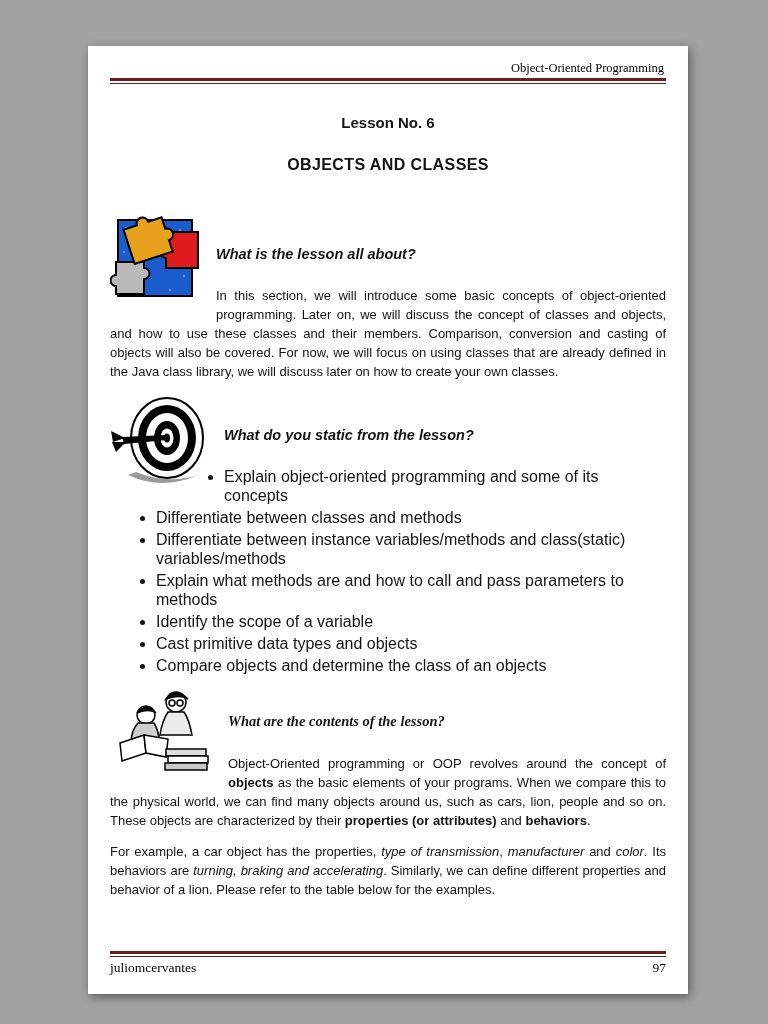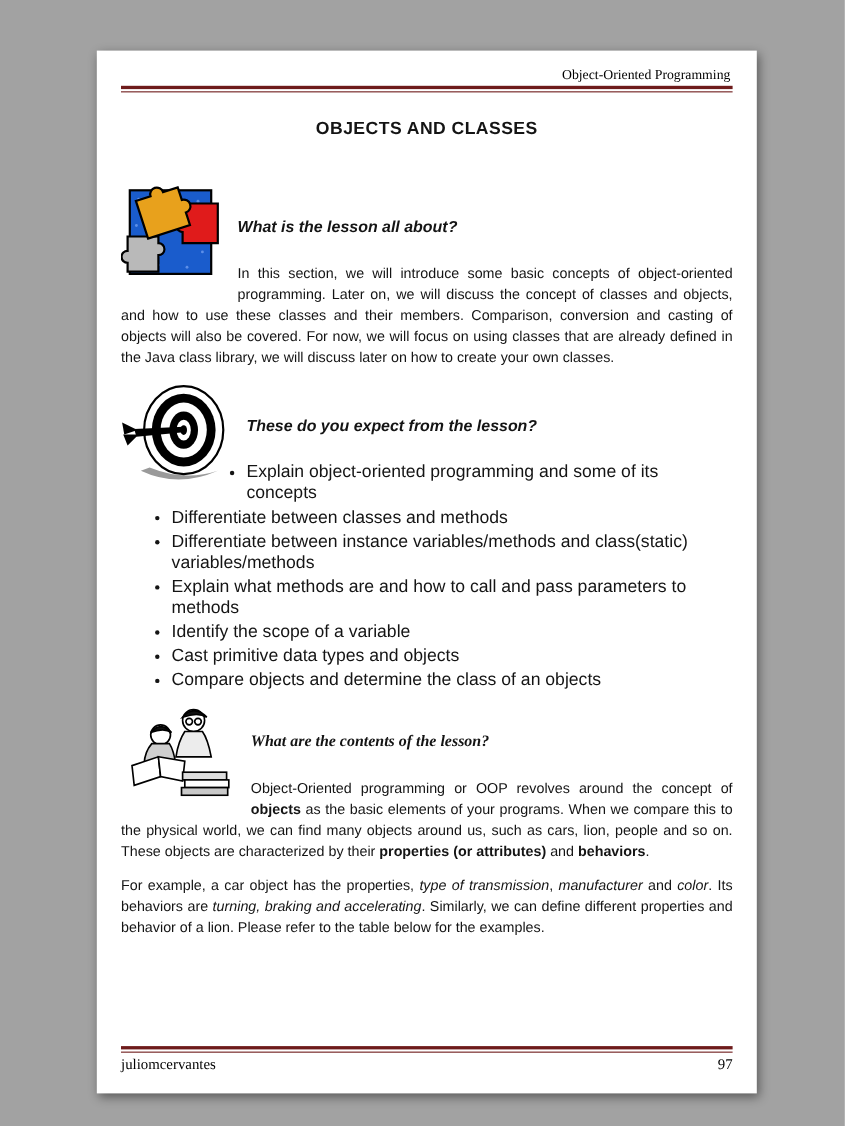--- a/index.html
+++ b/index.html
@@ -73,20 +73,21 @@
 </style>
 </head>
 <body>
 
 <div class="viewer">
   <div class="page">
 
     <div class="running-head">Object-Oriented Programming</div>
     <div class="head-rule"></div>
 
+    <div class="lesson-number">Lesson No. 6</div>
     <div class="lesson-title">OBJECTS AND CLASSES</div>
 
     <div class="lesson-section">
       <div class="float-img">
         <svg width="92" height="98" viewBox="0 0 92 98">
           <rect x="8" y="16" width="74" height="76" fill="#1a5ccc" stroke="#000" stroke-width="2"></rect>
           <g fill="#5d8fe8">
             <circle cx="16" cy="24" r="1.3"></circle>
               <circle cx="26" cy="30" r="1.3"></circle>
               <circle cx="40" cy="24" r="1.3"></circle>
@@ -117,21 +118,21 @@
           <ellipse cx="57" cy="45" rx="29" ry="33" fill="#000"></ellipse>
           <ellipse cx="57" cy="45" rx="21" ry="25" fill="#fff"></ellipse>
           <ellipse cx="57" cy="45" rx="13" ry="17" fill="#000"></ellipse>
           <ellipse cx="57" cy="45" rx="6.5" ry="9.5" fill="#fff"></ellipse>
           <ellipse cx="57" cy="45" rx="3" ry="4.5" fill="#000"></ellipse>
           <polygon points="1,38 15,45 3,49" fill="#000"></polygon>
           <polygon points="2,49 16,49 6,59" fill="#000"></polygon>
           <polygon points="12,44 57,42 57,47 14,51" fill="#000"></polygon>
         </svg>
       </div>
-      <h3 class="q-heading pt-34">These do you expect from the lesson?</h3>
+      <h3 class="q-heading pt-34">What do you static from the lesson?</h3>
       <ul class="objectives">
           <li>Explain object-oriented programming and some of its concepts</li>
           <li>Differentiate between classes and methods</li>
           <li>Differentiate between instance variables/methods and class(static) variables/methods</li>
           <li>Explain what methods are and how to call and pass parameters to methods</li>
           <li>Identify the scope of a variable</li>
           <li>Cast primitive data types and objects</li>
           <li>Compare objects and determine the class of an objects</li>
         </ul>
     </div>

